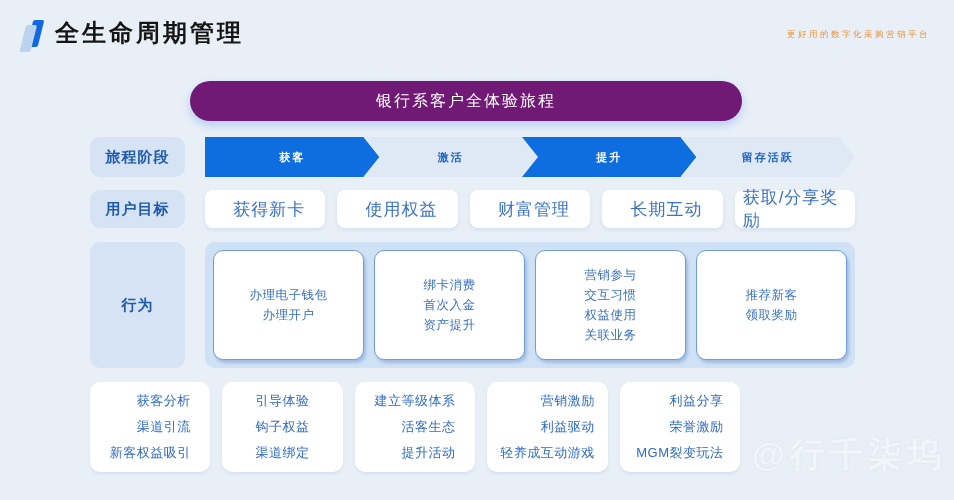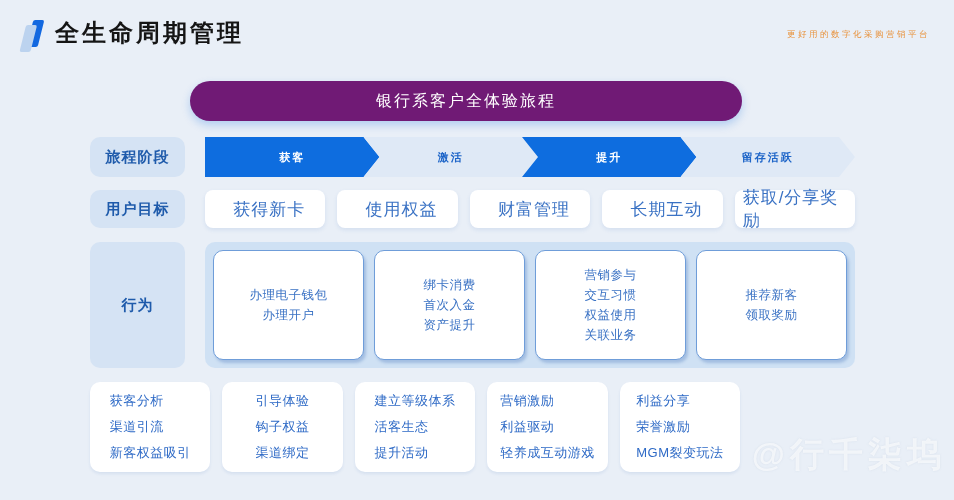--- a/index.html
+++ b/index.html
@@ -74,21 +74,21 @@
     display: flex; align-items: center; justify-content: center; text-align: center;
     box-shadow: 2px 3px 3px rgba(47,98,176,.28);
   }
 
   
   .row-strategies { margin-top: 14px; height: 90px; }
   .row-strategies .row-content { gap: 12px; }
   .strategy-card {
     flex: 1; background: #ffffff; border-radius: 10px;
     color: #2e6ac6; font-size: 13px; line-height: 2.0; letter-spacing: .5px;
-    display: flex; align-items: center; justify-content: center; text-align: left;
+    display: flex; align-items: center; justify-content: center; text-align: right;
     box-shadow: 0 2px 3px rgba(47,98,176,.10);
   }
 
   .prelines { white-space: pre-line; }
 
   
   .watermark {
     position: absolute; right: 8px; bottom: 22px;
     font-size: 34px; font-weight: 700; letter-spacing: 5px;
     color: rgba(255,255,255,.65); text-shadow: 0 0 2px rgba(180,195,215,.35);

